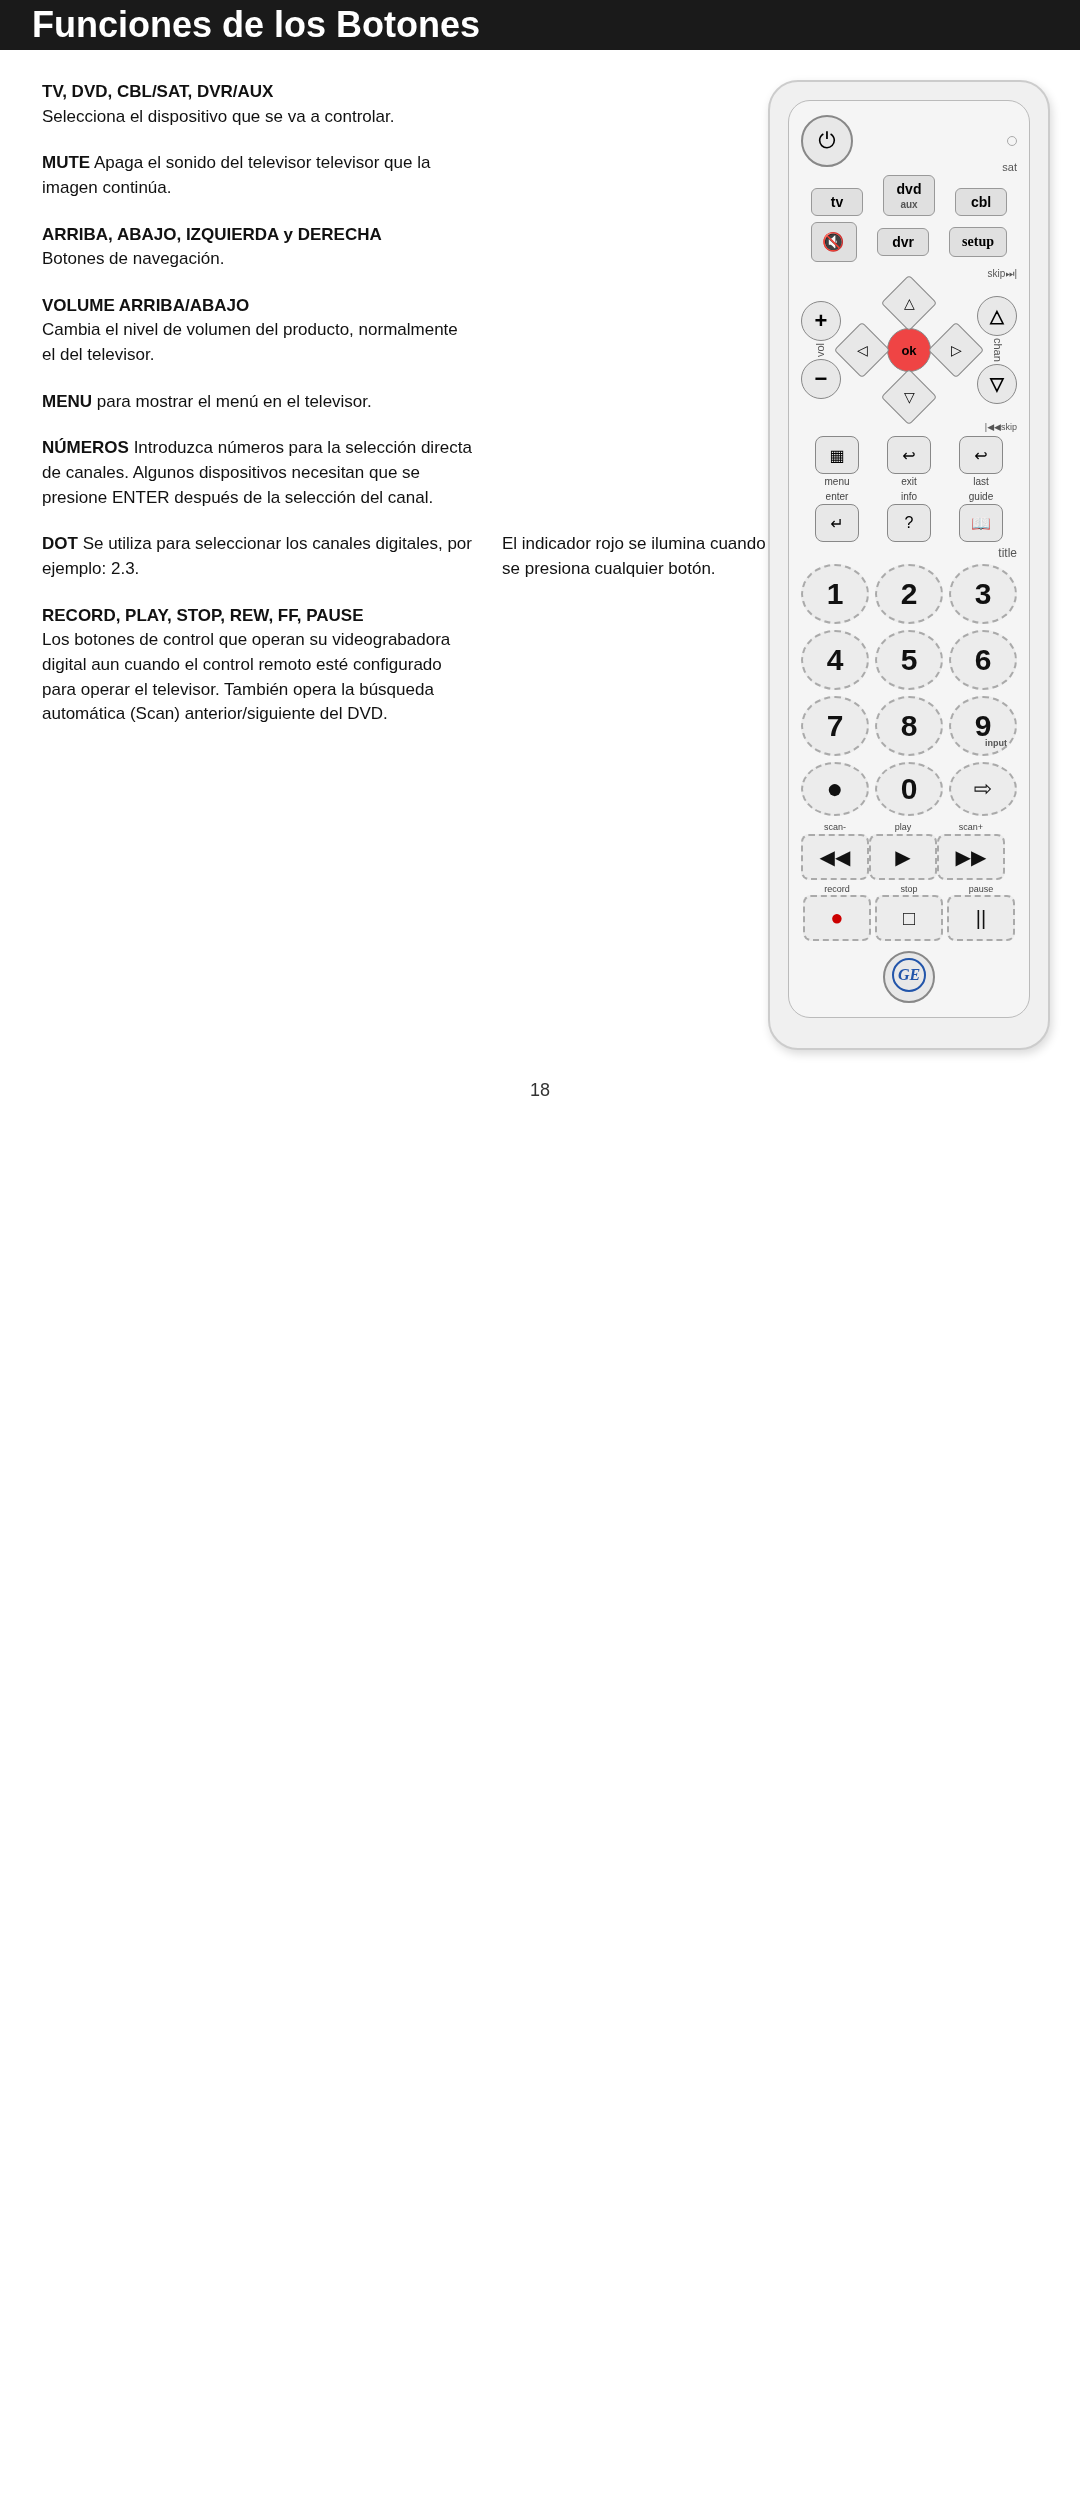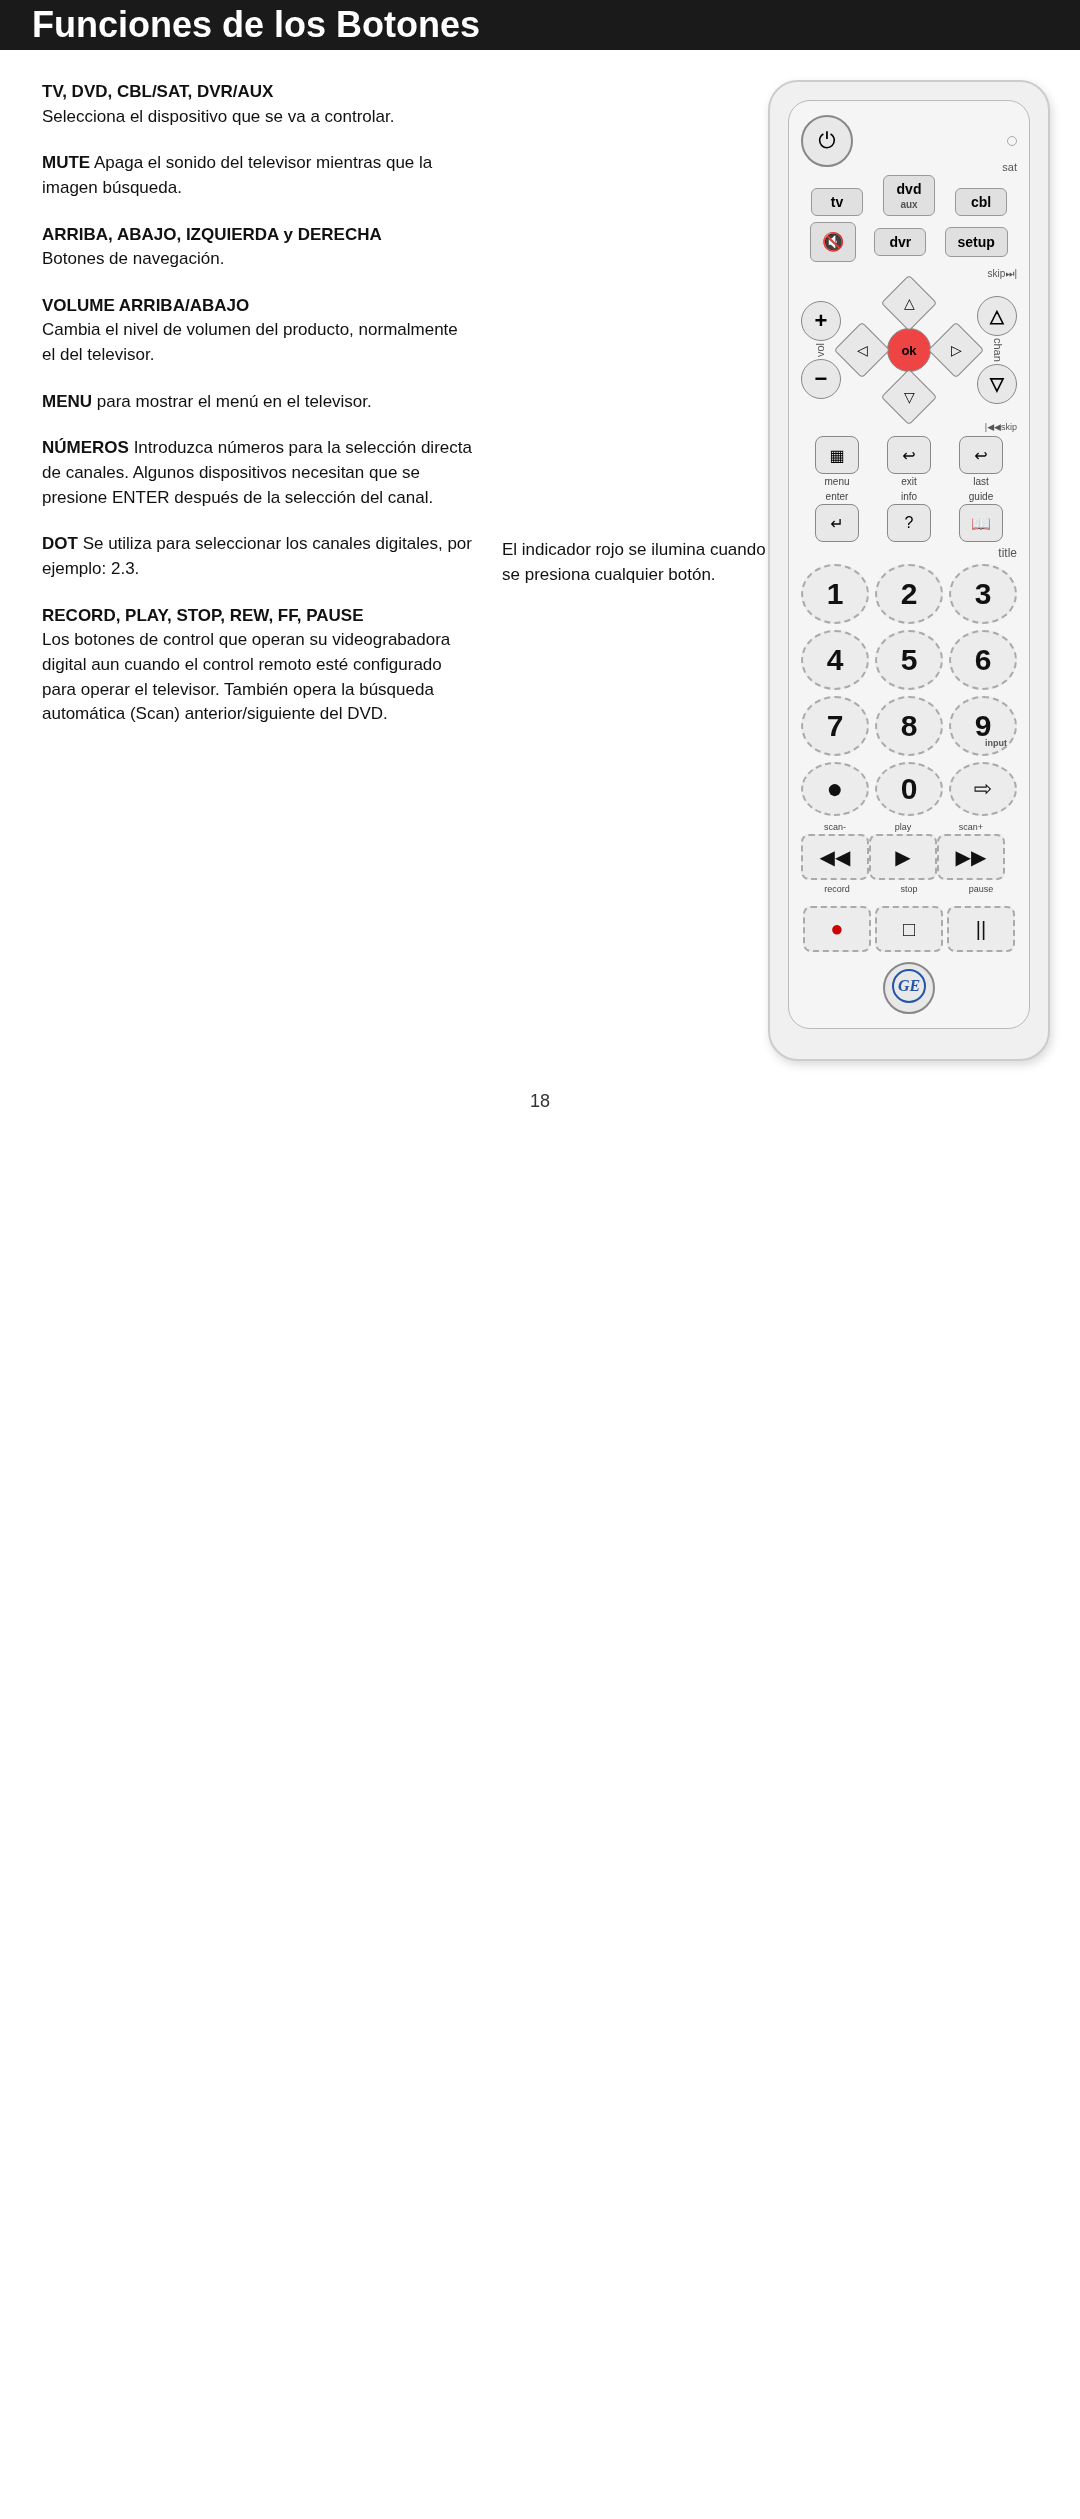--- a/index.html
+++ b/index.html
@@ -158,20 +158,21 @@
     }
 
     .setup-btn {
       background: #e0e0e0;
       border: 1.5px solid #999;
       border-radius: 6px;
       padding: 6px 12px;
       font-size: 14px;
       font-weight: bold;
       cursor: pointer;
+      font-family: Liberation Serif, serif;
     }
 
     .skip-label {
       font-size: 10px;
       color: #555;
       text-align: right;
       width: 100%;
       margin-bottom: 2px;
     }
 
@@ -406,21 +407,21 @@
       width: 100%;
       justify-content: space-around;
       align-items: flex-end;
       margin-bottom: 10px;
     }
 
     .record-item {
       display: flex;
       flex-direction: column;
       align-items: center;
-      gap: 12px;
+      gap: 1px;
     }
 
     .record-label {
       font-size: 9px;
       color: #444;
     }
 
     .record-dot-btn {
       width: 68px;
       height: 46px;
@@ -529,21 +530,21 @@
 
   <div class="left-column">
 
     <div class="annotation-block">
       <span class="label">TV, DVD, CBL/SAT, DVR/AUX</span><br>
       <span>Selecciona el dispositivo que se va a controlar.</span>
     </div>
 
     <div class="annotation-block">
       <span class="label">MUTE</span>
-      <span>Apaga el sonido del televisor mientras que la imagen búsqueda.</span>
+      <span>Apaga el sonido del televisor televisor que la imagen continúa.</span>
     </div>
 
     <div class="annotation-block">
       <span class="label">ARRIBA, ABAJO, IZQUIERDA y DERECHA</span><br>
       <span>Botones de navegación.</span>
     </div>
 
     <div class="annotation-block">
       <span class="label">VOLUME ARRIBA/ABAJO</span><br>
       <span>Cambia el nivel de volumen del producto, normalmente el del televisor.</span>

